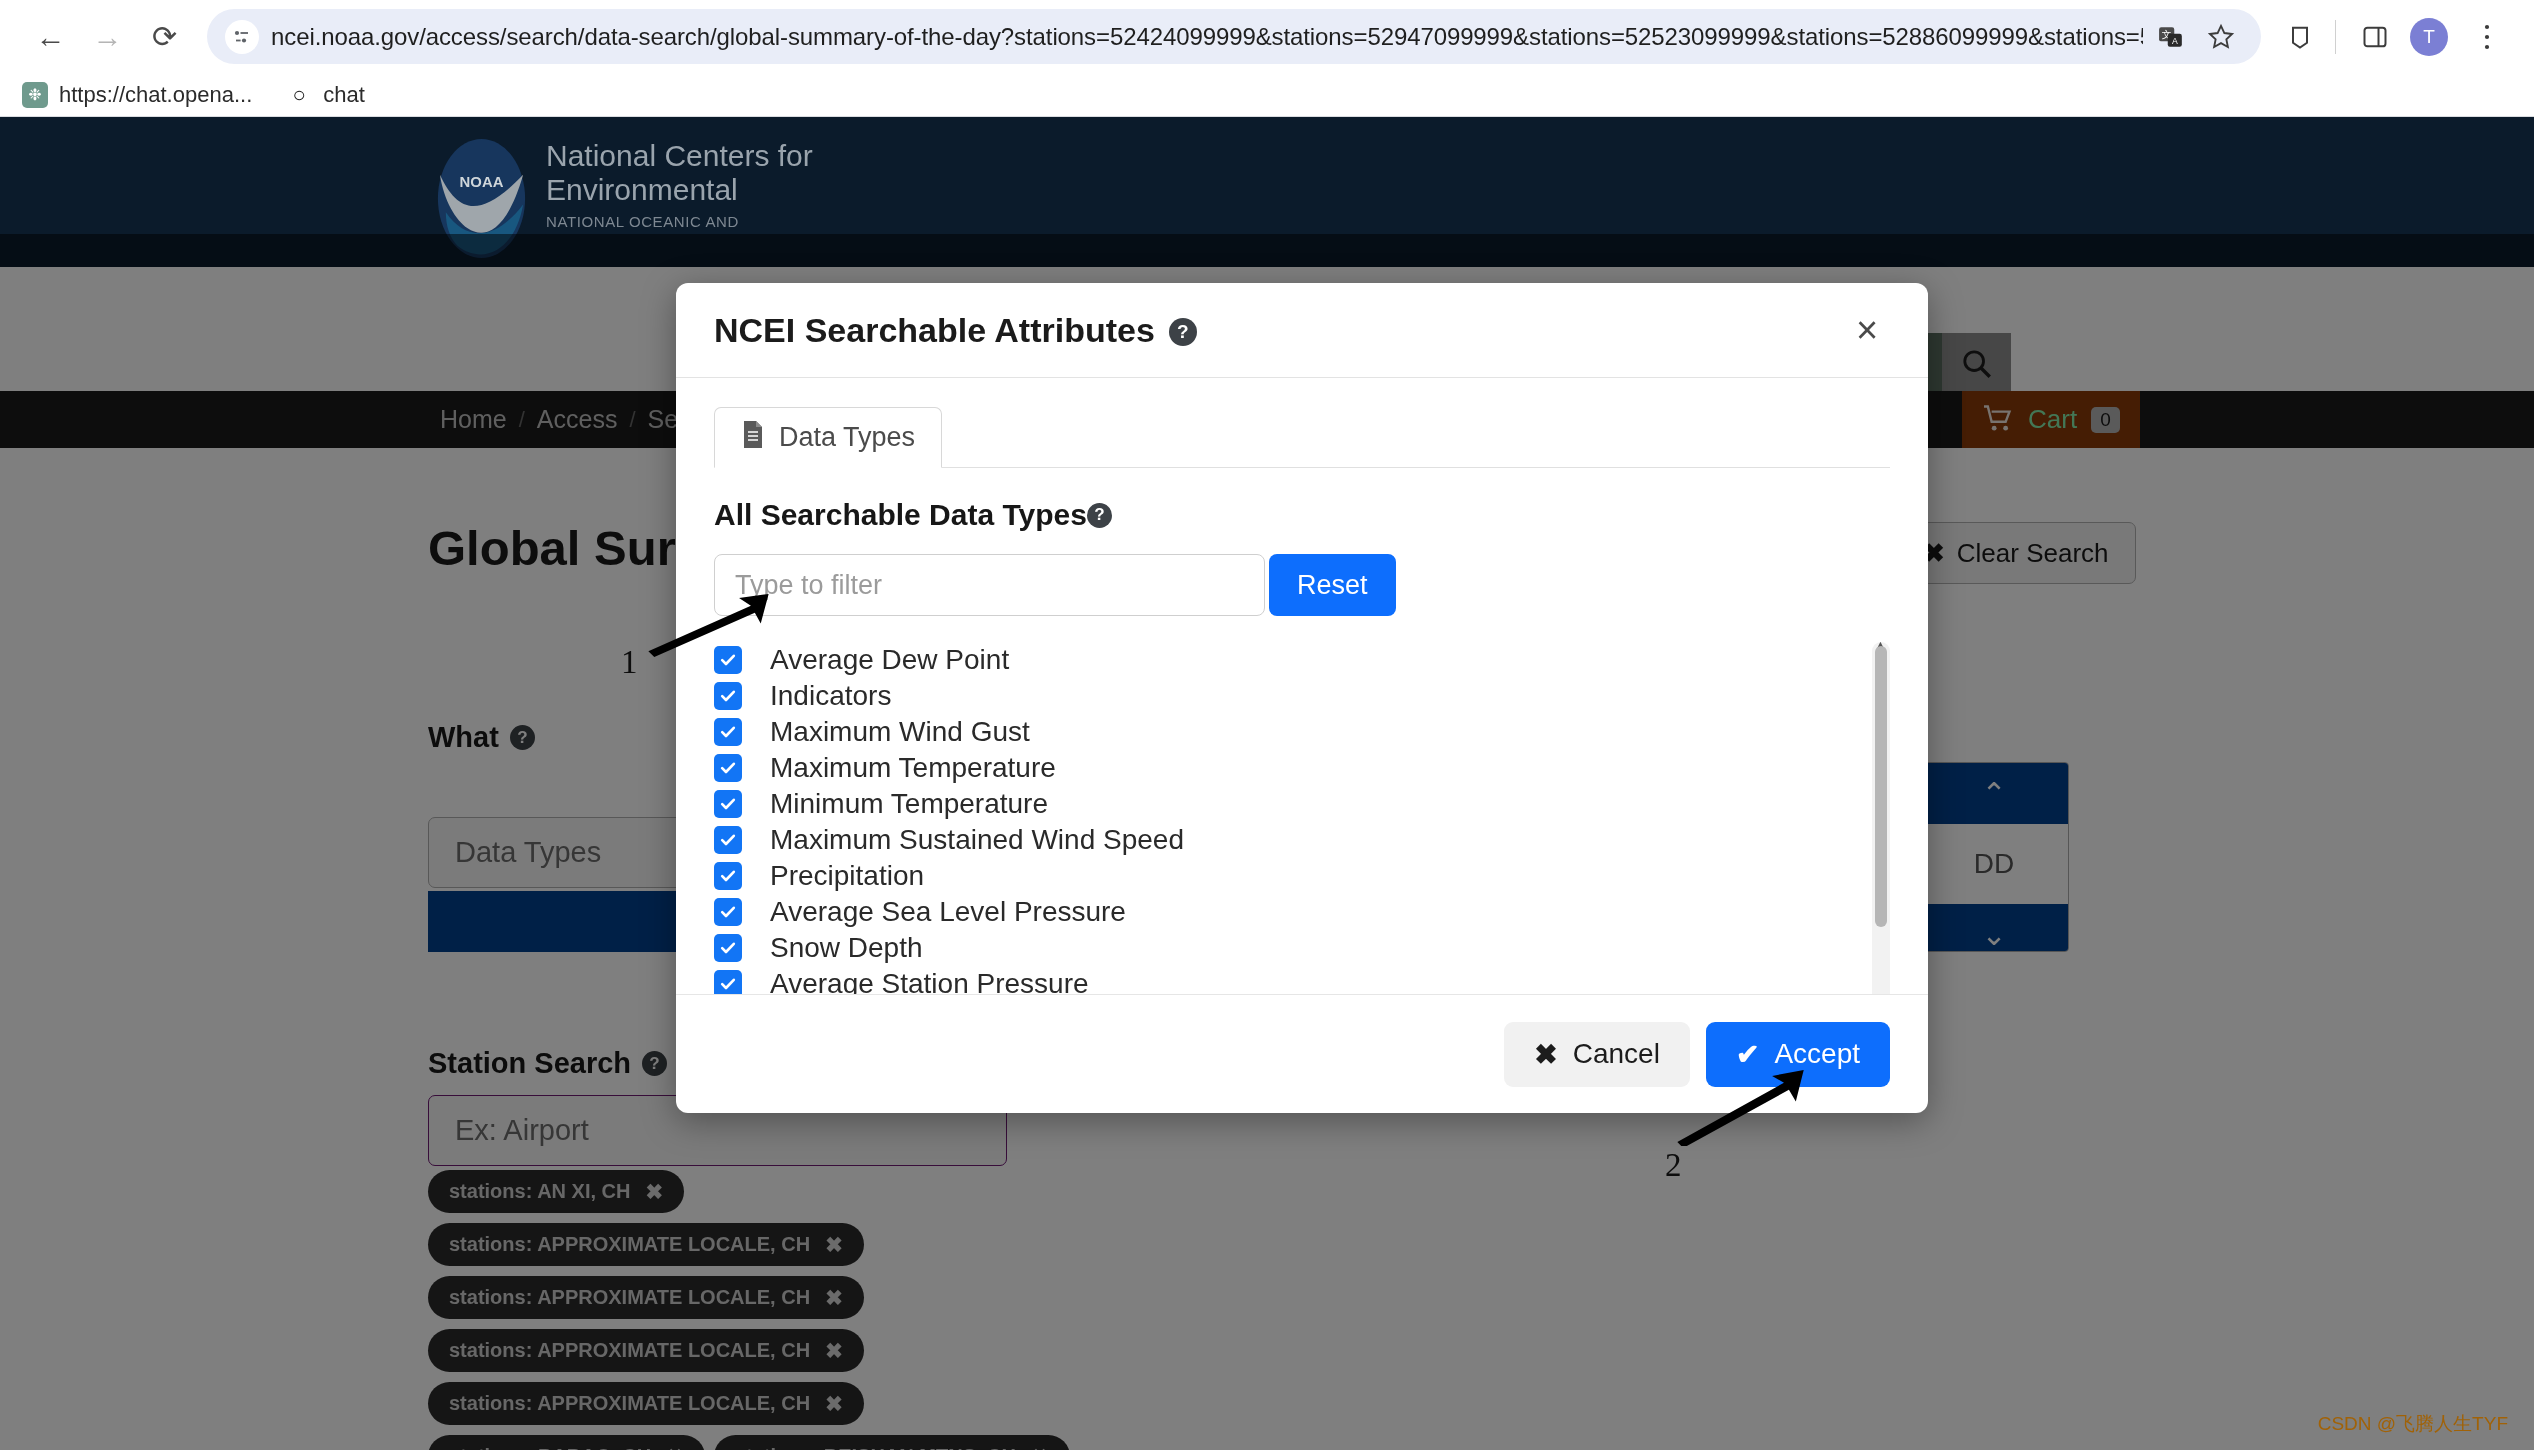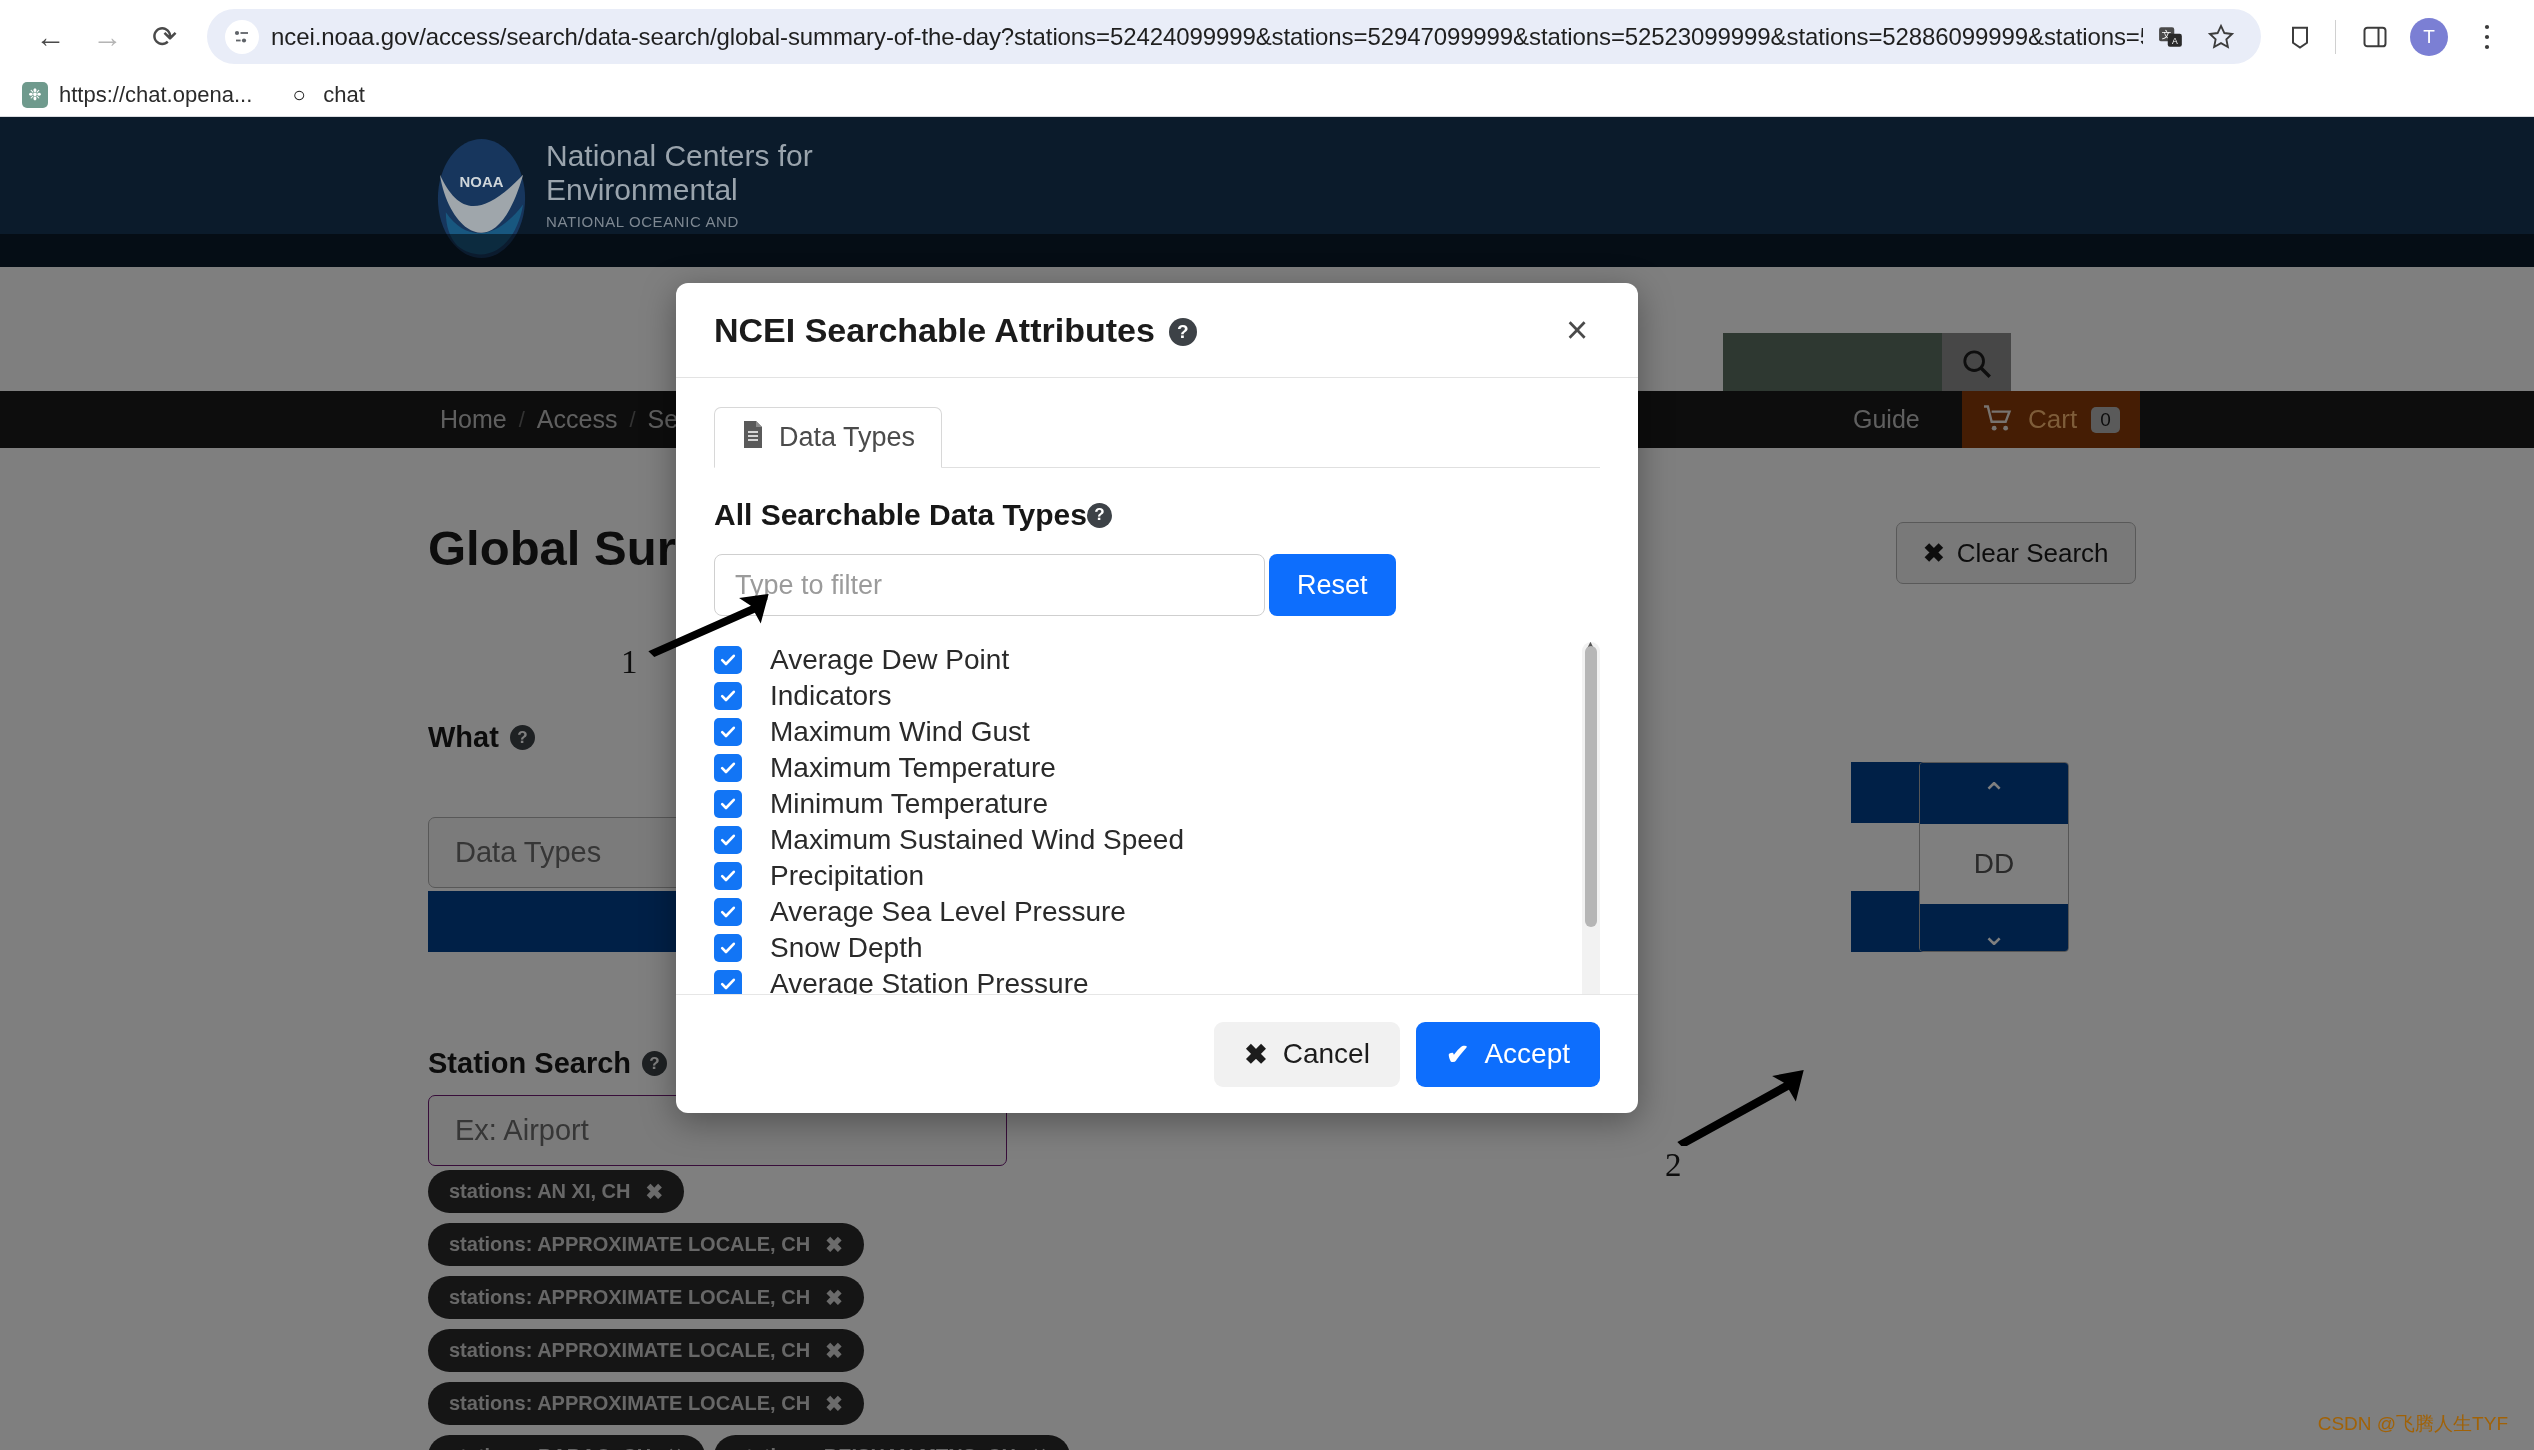--- a/index.html
+++ b/index.html
@@ -96,21 +96,21 @@
     background:#1b1b1b; display:flex; align-items:center;
   }
   .nav-link {
     font-size:25px; color:#bfbfbf; padding:0 12px;
   }
   .nav-sep { color:#666; font-size:22px; }
   #cart-btn {
     position:absolute; left:1962px; top:274px; height:57px; padding:0 20px;
     background:#8a3a08; display:flex; align-items:center; gap:14px;
   }
-  #cart-btn .lbl { font-size:26px; color:#fdba74; }
+  #cart-btn .lbl { font-size:26px; color:#86efac; }
   #cart-count {
     background:#b5b5b5; color:#1a1a1a; font-size:19px; border-radius:5px;
     padding:2px 9px;
   }
 
   #content { position:absolute; top:332px; left:0; width:2534px; height:1002px; background:#ffffff; }
   #page-title {
     position:absolute; left:428px; top:71px; font-size:49px; font-weight:bold; color:#1b1b1b;
   }
   #clear-search {
@@ -170,21 +170,21 @@
   }
   .tag .x { font-size:21px; color:#d7d7d7; }
 
   #dim-overlay {
     position:absolute; top:117px; left:0; width:2534px; height:1334px;
     background:rgba(0,0,0,0.5); 
   }
 
   
   #modal {
-    position:absolute; left:676px; top:166px; width:962px; height:830px;
+    position:absolute; left:676px; top:166px; width:1252px; height:830px;
     background:#ffffff; border-radius:12px; box-shadow:0 8px 34px rgba(0,0,0,0.35);
     display:flex; flex-direction:column; overflow:hidden;
   }
   #modal-header {
     height:95px; display:flex; align-items:center; padding:0 38px;
     border-bottom:1px solid #e3e3e3; flex:0 0 95px;
   }
   #modal-title {
     font-size:34px; font-weight:bold; color:#1b1b1b;
   }

